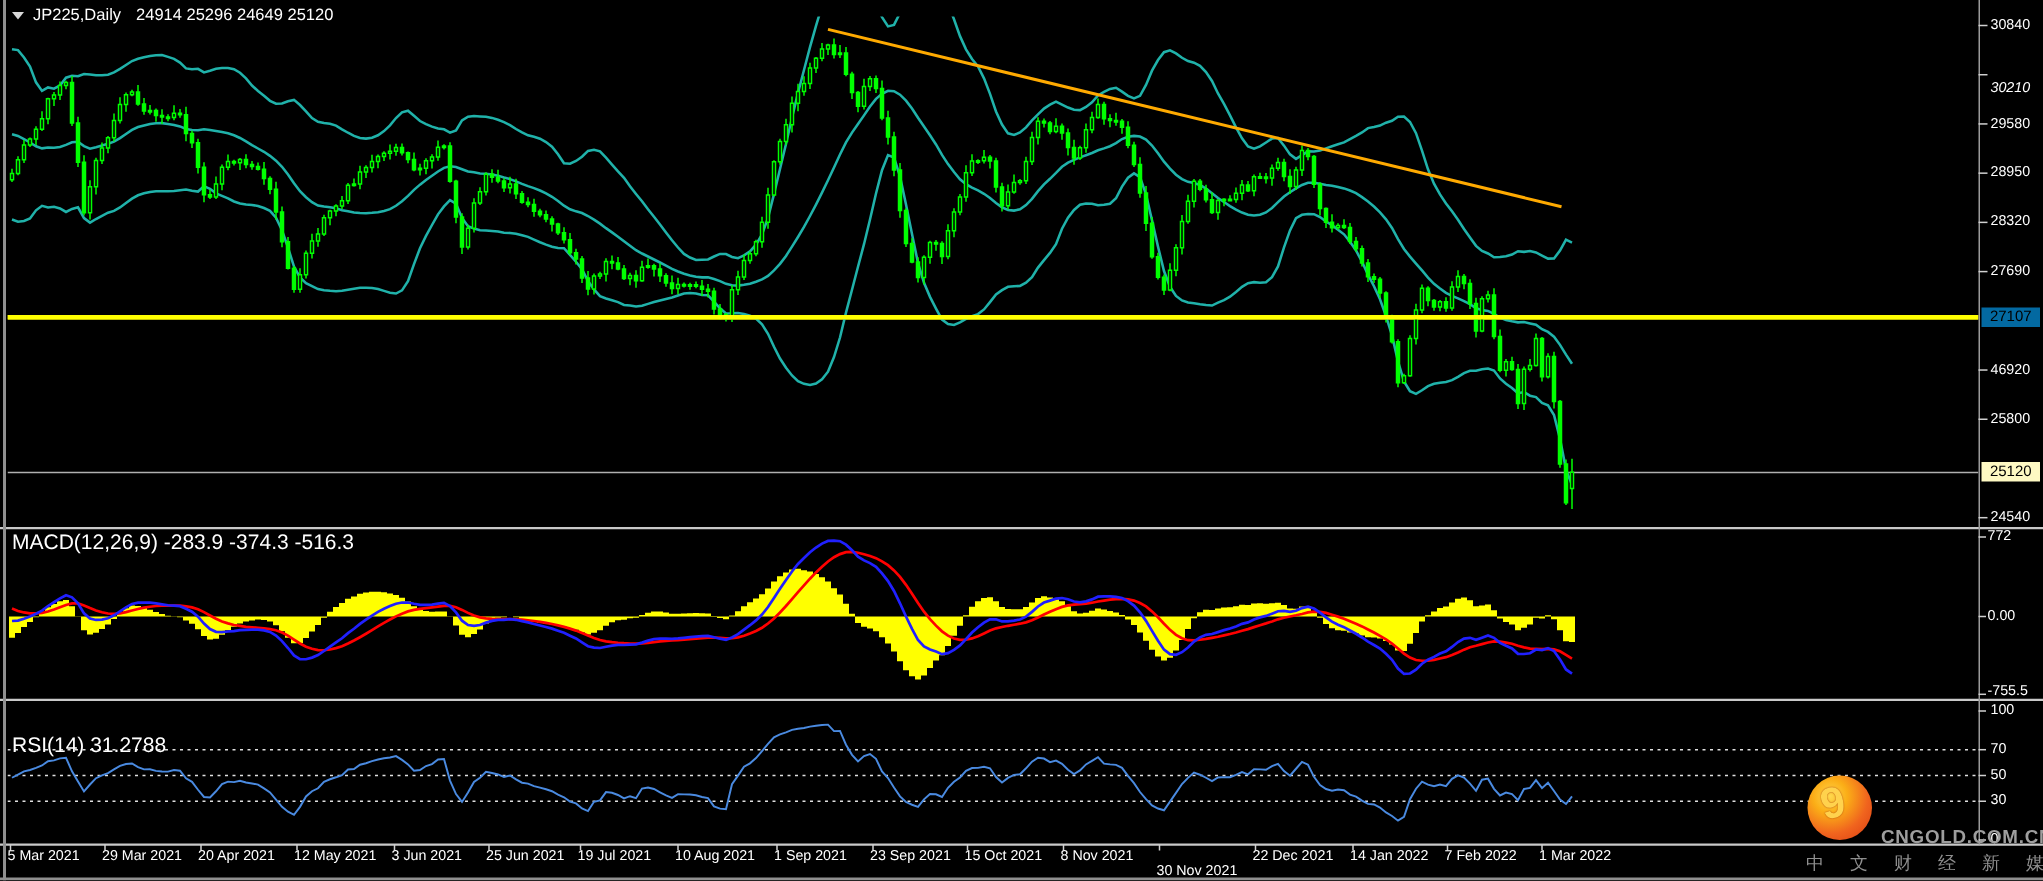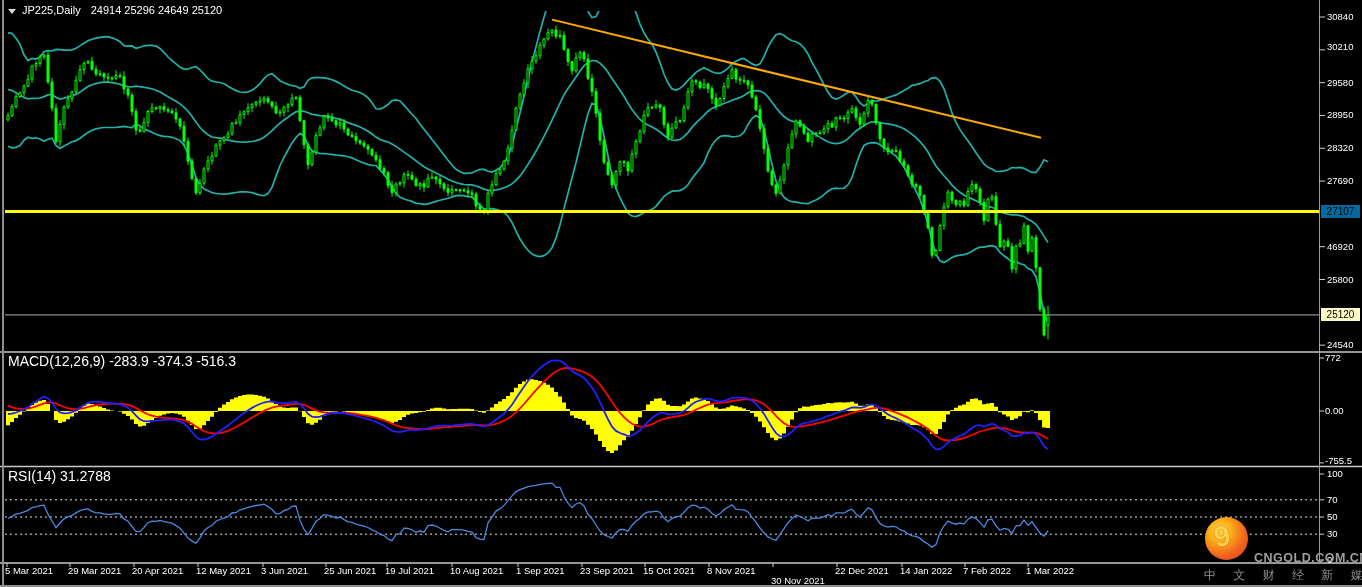--- a/index.html
+++ b/index.html
@@ -9,21 +9,21 @@
   .axis-label{position:absolute;color:#fff;font-size:9.5px;line-height:10px;white-space:nowrap;}
   .date-label{position:absolute;color:#fff;font-size:9.5px;line-height:10px;white-space:nowrap;}
   .badge{position:absolute;left:1321px;width:39px;height:13px;color:#000;font-size:10px;
     line-height:13px;text-align:center;white-space:nowrap;}
   #title-bar{position:absolute;left:8px;top:4px;color:#fff;font-size:11px;line-height:12px;white-space:nowrap;}
   #title-tri{display:inline-block;width:0;height:0;border-left:4px solid transparent;
     border-right:4px solid transparent;border-top:5px solid #d8d8d8;margin-right:6px;}
   #title-ohlc{margin-left:10px;}
   .ind-label{position:absolute;color:#fff;font-size:14px;line-height:11px;white-space:nowrap;}
   #macd-label{left:8px;top:356px;}
-  #rsi-label{left:8px;top:471px;}
+  #rsi-label{left:8px;top:491px;}
   .wborder{position:absolute;background:#8f8f8f;}
   #logo{position:absolute;left:1198px;top:510px;width:164px;height:77px;}
   #logo-circle{position:absolute;left:7px;top:7px;width:43px;height:43px;border-radius:50%;
     background:radial-gradient(circle at 35% 32%,#ffd84d 0%,#fbae17 28%,#f0641e 62%,#d93a12 100%);
     box-shadow:0 1px 2px rgba(0,0,0,.6);}
   #logo-swirl{position:absolute;left:9px;top:3px;font-size:29px;font-weight:bold;color:#ffd24d;
     transform:rotate(-12deg);text-shadow:0 0 1px #a33000;}
   #logo-cn{position:absolute;left:54px;top:2px;font-size:36px;font-weight:bold;color:#9e9e9e;
     letter-spacing:1px;line-height:40px;white-space:nowrap;}
   #logo-domain{position:absolute;left:56px;top:41px;font-size:12.5px;font-weight:bold;color:#9e9e9e;
@@ -114,21 +114,21 @@
 
   <div id="title-bar">
     <span id="title-tri"></span><span>JP225,Daily</span><span id="title-ohlc">24914 25296 24649 25120</span>
   </div>
 
   <div class="ind-label" id="macd-label">MACD(12,26,9) -283.9 -374.3 -516.3</div>
   <div class="ind-label" id="rsi-label">RSI(14) 31.2788</div>
 
   <div id="price-axis">
       <div class="axis-label" style="left: 1327px; top: 12px;">30840</div>
-      <div class="axis-label" style="left: 1327px; top: 42px;">30210</div>
+      <div class="axis-label" style="left: 1327px; top: 54px; font-style: italic;">30210</div>
       <div class="axis-label" style="left: 1327px; top: 77.625px;">29580</div>
       <div class="axis-label" style="left: 1327px; top: 110.438px;">28950</div>
       <div class="axis-label" style="left: 1327px; top: 143.25px;">28320</div>
       <div class="axis-label" style="left: 1327px; top: 176.062px;">27690</div>
       <div class="axis-label" style="left: 1327px; top: 241.688px;">46920</div>
       <div class="axis-label" style="left: 1327px; top: 274.5px;">25800</div>
       <div class="axis-label" style="left: 1327px; top: 340.125px;">24540</div>
       <div class="badge" style="left: 1321px; top: 204.927px; background: #0369a1;">27107</div>
       <div class="badge" style="left: 1321px; top: 308.417px; background: #fef9c3;">25120</div>
       <div class="axis-label" style="left: 1325px; top: 353px;">772</div>

